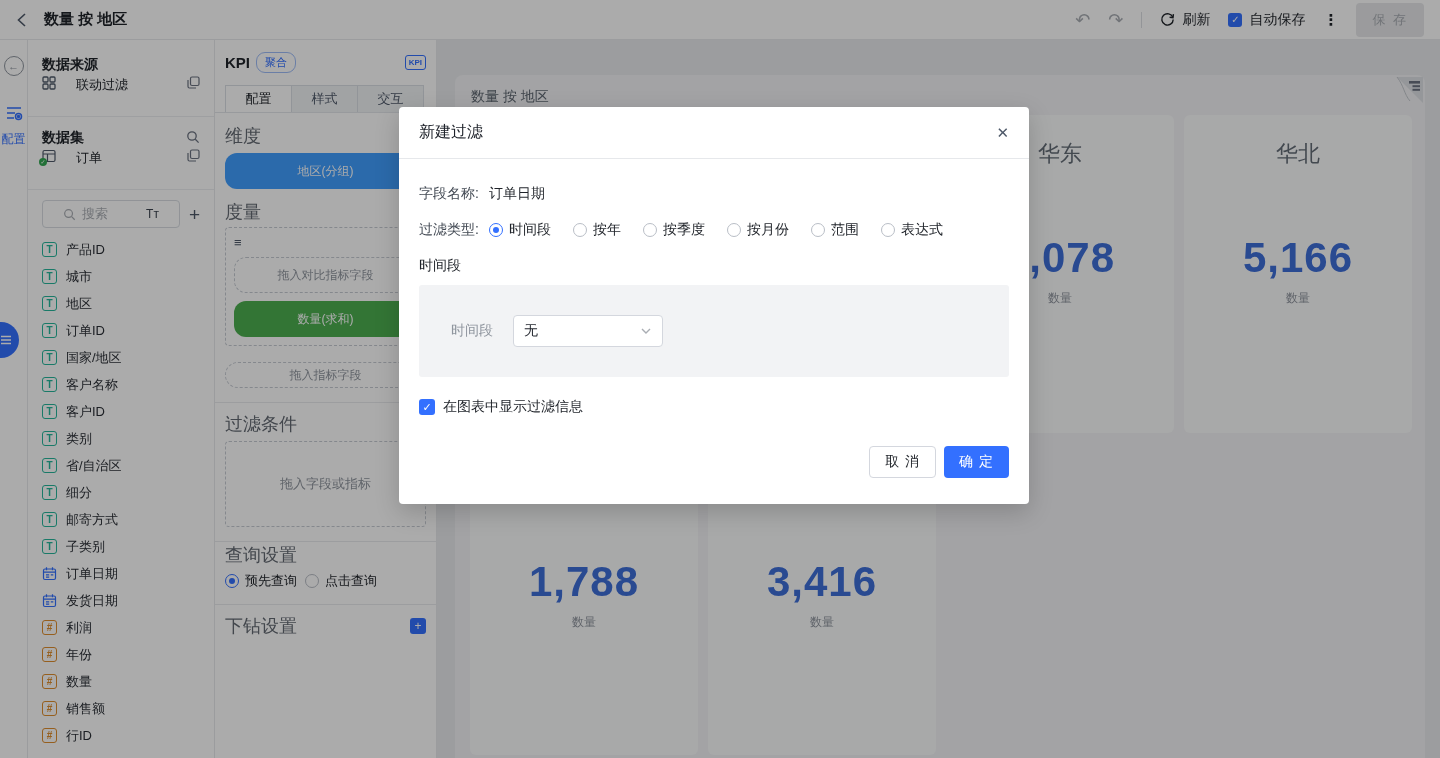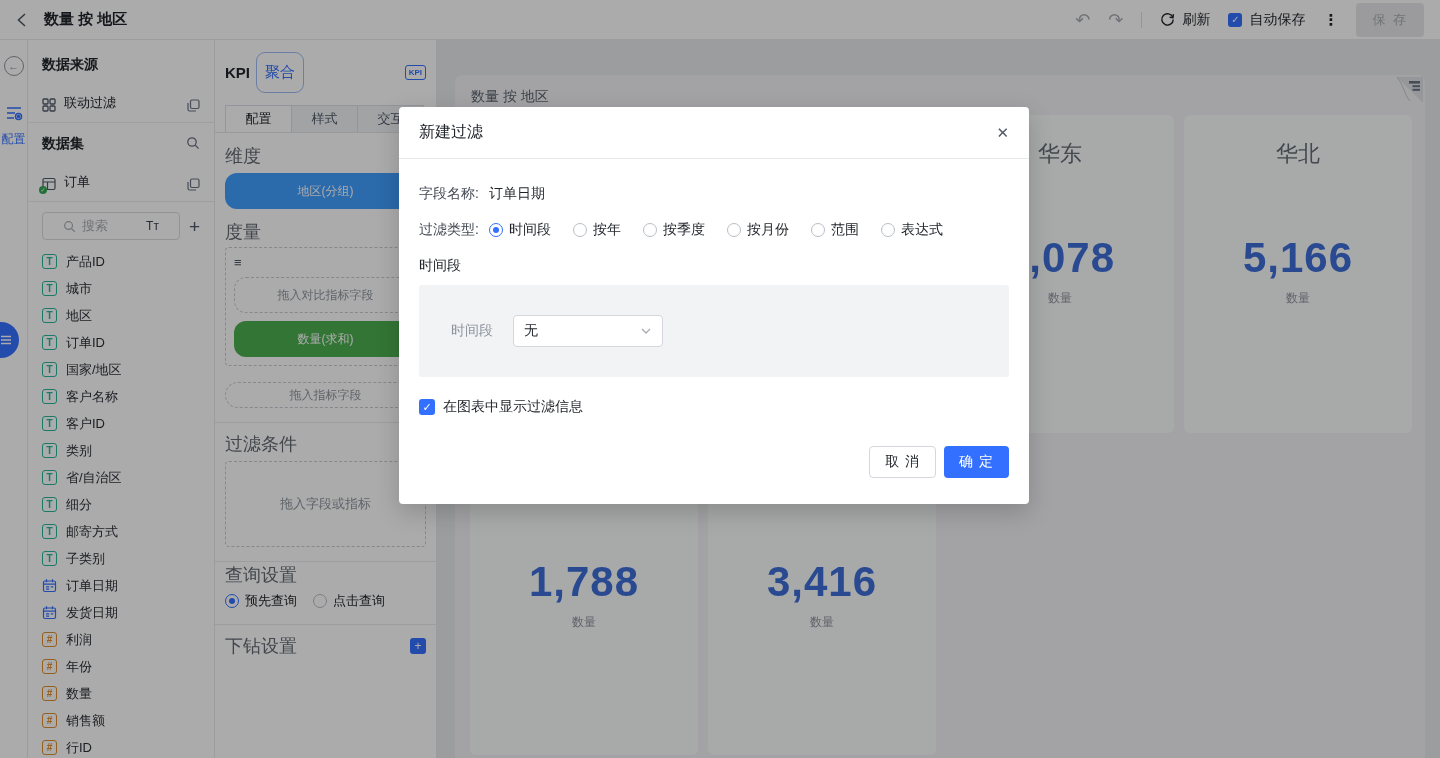--- a/index.html
+++ b/index.html
@@ -31,21 +31,21 @@
   display:flex;align-items:center;justify-content:center;margin:16px auto 0}
 .rail-config{margin-top:28px;text-align:center;color:var(--primary)}
 .rail-config .lbl{font-size:12px;margin-top:5px;white-space:nowrap}
 .rail-fab{position:absolute;left:-17px;top:282px;width:36px;height:36px;border-radius:50%;background:var(--primary);
   color:#fff;display:flex;align-items:center;justify-content:flex-end;padding-right:7px;font-size:13px;z-index:5}
 
 
 .sidebar{width:187px;flex:none;border-right:1px solid #e7e9ec;padding:14px 14px 0;font-size:13px;background:#fff}
 .sb-h{font-size:14px;font-weight:bold;line-height:20px;display:flex;align-items:center}
 .sb-h .ric{margin-left:auto;color:#6b7280;display:flex}
-.sb-row{height:30px;margin-top:8px;display:flex;align-items:flex-end;gap:8px}
+.sb-row{height:30px;margin-top:2px;display:flex;align-items:flex-start;gap:20px}
 .sb-row .grow{flex:1}
 .icg{color:#4e5969;display:flex;position:relative}
 .badge-ck{position:absolute;left:-3px;bottom:-3px;width:8px;height:8px;border-radius:50%;background:#34a853;
   color:#fff;font-size:6px;line-height:8px;text-align:center}
 .sb-div{height:1px;background:#eceef1;margin:10px -14px 0}
 .search-row{margin-top:10px;display:flex;align-items:center;gap:9px}
 .search-box{flex:1;height:28px;border:1px solid #d8dce2;border-radius:4px;display:flex;align-items:center;padding:0 20px;gap:6px}
 .search-ph{color:#a9adb3;flex:1;font-size:13px}
 .tt{font-size:12px;color:#3c4450}
 .plus{font-size:19px;color:#4e5969;line-height:1}
@@ -55,40 +55,40 @@
   display:flex;align-items:center;justify-content:center;flex:none}
 .ficon.text{color:var(--c-text-field)}
 .ficon.number{color:var(--c-num-field)}
 .ficon.date{color:var(--c-date-field);border:none}
 .fname{color:#2b2f36}
 
 
 .config{width:222px;flex:none;border-right:1px solid #e7e9ec;padding:12px 10px 0;background:#fff}
 .cfg-head{display:flex;align-items:center}
 .cfg-title{font-size:15px;font-weight:bold}
-.agg-badge{margin-left:6px;font-size:15px;color:var(--primary);border:1px solid #9fbdf8;border-radius:9px;padding:10px 8px}
+.agg-badge{margin-left:6px;font-size:11px;color:var(--primary);border:1px solid #9fbdf8;border-radius:9px;padding:2px 8px}
 .kpi-badge{margin-left:auto;font-size:8px;font-weight:bold;color:var(--primary);border:1px solid var(--primary);
   border-radius:3px;padding:2px 3px}
 .tabs{display:flex;margin:12px -10px 0;padding:0 10px;border-bottom:1px solid #e3e6ea}
 .tab{width:67px;height:27px;border:1px solid #dadee4;border-bottom:none;margin-left:-1px;display:flex;align-items:center;
   justify-content:center;font-size:13px;background:#f1f3f5;color:#4e5969}
 .tab:first-child{margin-left:0}
 .tab.active{background:#fff;color:#1f2329}
 .sec-lbl{font-size:18px;color:#646a73;margin-top:14px;line-height:18px}
 .pill{height:36px;border-radius:12px;display:flex;align-items:center;justify-content:center;font-size:12px;color:#fff;margin-top:8px}
 .pill.dim{background:var(--c-dim-pill)}
 .pill.measure{background:var(--c-mea-pill)}
 .pill.dashed{border:1px dashed #c6cbd3;color:#8f959e;background:transparent}
 .drop-group{border:1px dashed #c6cbd3;border-radius:4px;margin-top:6px;padding:8px}
 .handle{color:#4e5969;font-size:13px;line-height:1}
 .pill.standalone{margin-top:16px;height:26px;border-radius:13px}
 .cfg-div{height:1px;background:#e9ebee;margin:14px -10px 0}
 .drop-box{border:1px dashed #c6cbd3;border-radius:4px;margin-top:8px;height:86px;display:flex;align-items:center;
   justify-content:center;color:#8f959e;font-size:13px}
-.radio-row{display:flex;gap:16px;margin-top:8px}
+.radio-row{display:flex;gap:8px;margin-top:8px}
 .radio-opt{display:flex;align-items:center;gap:6px;font-size:13px}
 .radio{width:14px;height:14px;border-radius:50%;border:1px solid #b9bec6;position:relative;background:#fff;flex:none}
 .radio.checked{border-color:var(--primary)}
 .radio.checked::after{content:"";position:absolute;left:3px;top:3px;width:6px;height:6px;border-radius:50%;background:var(--primary)}
 .drill-row{display:flex;align-items:center;margin-top:12px}
 .plus-btn{margin-left:auto;width:16px;height:16px;background:var(--primary);color:#fff;border-radius:3px;font-size:12px;
   display:flex;align-items:center;justify-content:center}
 
 
 .canvas{flex:1;background:#e9ebee;position:relative}

